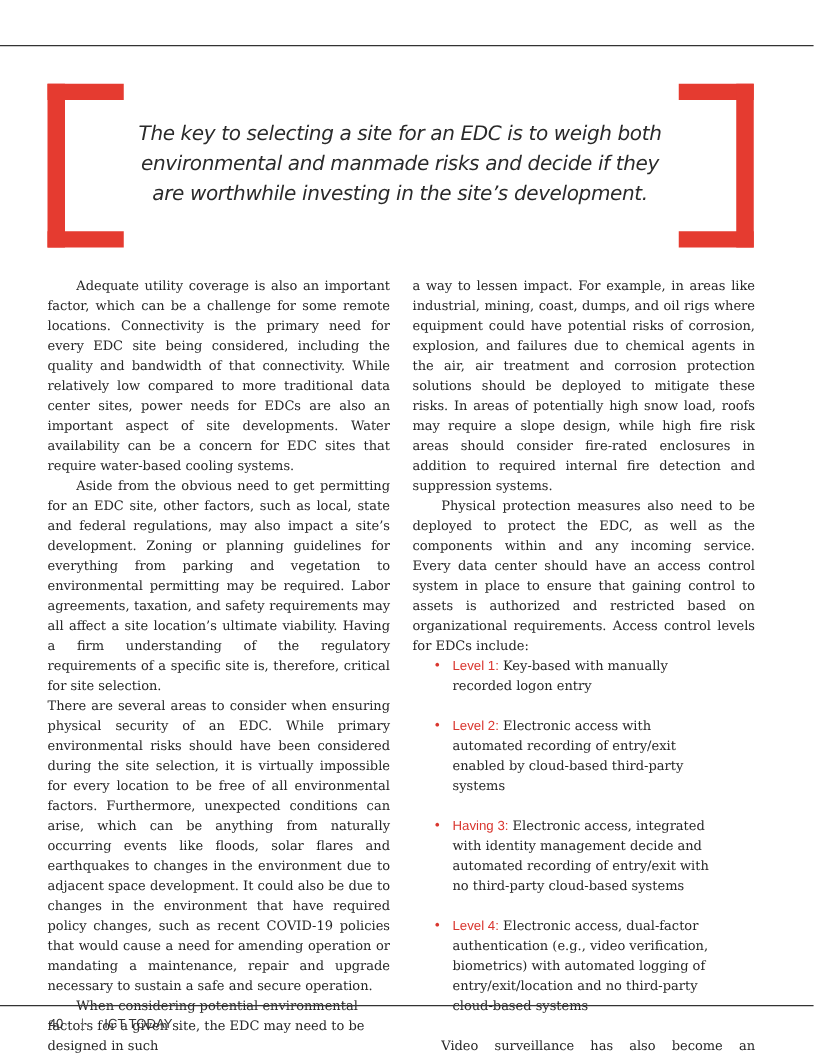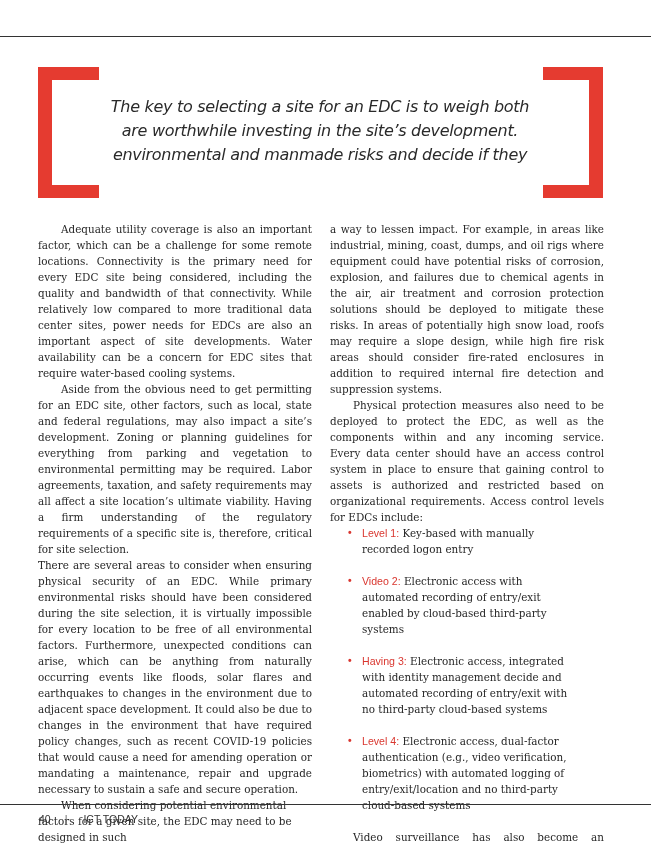--- a/index.html
+++ b/index.html
@@ -30,40 +30,40 @@
 </head>
 <body>
 
 <div class="top-rule"></div>
 
 <div class="bracket left"></div>
 <div class="bracket right"></div>
 
 <div class="pullquote">
   <div>The key to selecting a site for an EDC is to weigh both</div>
+  <div>environmental and manmade risks and decide if they</div>
   <div>are worthwhile investing in the site’s development.</div>
-  <div>environmental and manmade risks and decide if they</div>
 </div>
 
 <div class="col left">
   <p class="indent">Adequate utility coverage is also an important factor, which can be a challenge for some remote locations. Connectivity is the primary need for every EDC site being considered, including the quality and bandwidth of that connectivity. While relatively low compared to more traditional data center sites, power needs for EDCs are also an important aspect of site developments. Water availability can be a concern for EDC sites that require water-based cooling systems.</p>
   <p class="indent">Aside from the obvious need to get permitting for an EDC site, other factors, such as local, state and federal regulations, may also impact a site’s development. Zoning or planning guidelines for everything from parking and vegetation to environmental permitting may be required. Labor agreements, taxation, and safety requirements may all affect a site location’s ultimate viability. Having a firm understanding of the regulatory requirements of a specific site is, therefore, critical for site selection.</p>
   <p>There are several areas to consider when ensuring physical security of an EDC. While primary environmental risks should have been considered during the site selection, it is virtually impossible for every location to be free of all environmental factors. Furthermore, unexpected conditions can arise, which can be anything from naturally occurring events like floods, solar flares and earthquakes to changes in the environment due to adjacent space development. It could also be due to changes in the environment that have required policy changes, such as recent COVID-19 policies that would cause a need for amending operation or mandating a maintenance, repair and upgrade necessary to sustain a safe and secure operation.</p>
   <p class="indent left-align">When considering potential environmental factors for a given site, the EDC may need to be designed in such</p>
 </div>
 
 <div class="col right">
   <p>a way to lessen impact. For example, in areas like industrial, mining, coast, dumps, and oil rigs where equipment could have potential risks of corrosion, explosion, and failures due to chemical agents in the air, air treatment and corrosion protection solutions should be deployed to mitigate these risks. In areas of potentially high snow load, roofs may require a slope design, while high fire risk areas should consider fire-rated enclosures in addition to required internal fire detection and suppression systems.</p>
   <p class="indent">Physical protection measures also need to be deployed to protect the EDC, as well as the components within and any incoming service. Every data center should have an access control system in place to ensure that gaining control to assets is authorized and restricted based on organizational requirements. Access control levels for EDCs include:</p>
   <ul class="bullets">
     <li>
       <span class="dot">•</span><span class="lvl">Level 1:</span><span> Key-based with manually recorded logon entry</span>
     </li>
     <li>
-      <span class="dot">•</span><span class="lvl">Video 2:</span><span> Electronic access with automated recording of entry/exit enabled by cloud-based third-party systems</span>
+      <span class="dot">•</span><span class="lvl">Level 2:</span><span> Electronic access with automated recording of entry/exit enabled by cloud-based third-party systems</span>
     </li>
     <li>
       <span class="dot">•</span><span class="lvl">Having 3:</span><span> Electronic access, integrated with identity management decide and automated recording of entry/exit with no third-party cloud-based systems</span>
     </li>
     <li>
       <span class="dot">•</span><span class="lvl">Level 4:</span><span> Electronic access, dual-factor authentication (e.g., video verification, biometrics) with automated logging of entry/exit/location and no third-party cloud-based systems</span>
     </li>
   </ul>
   <p class="indent">Video surveillance has also become an important part of EDC security and serves as the first layered application</p>
 </div>

